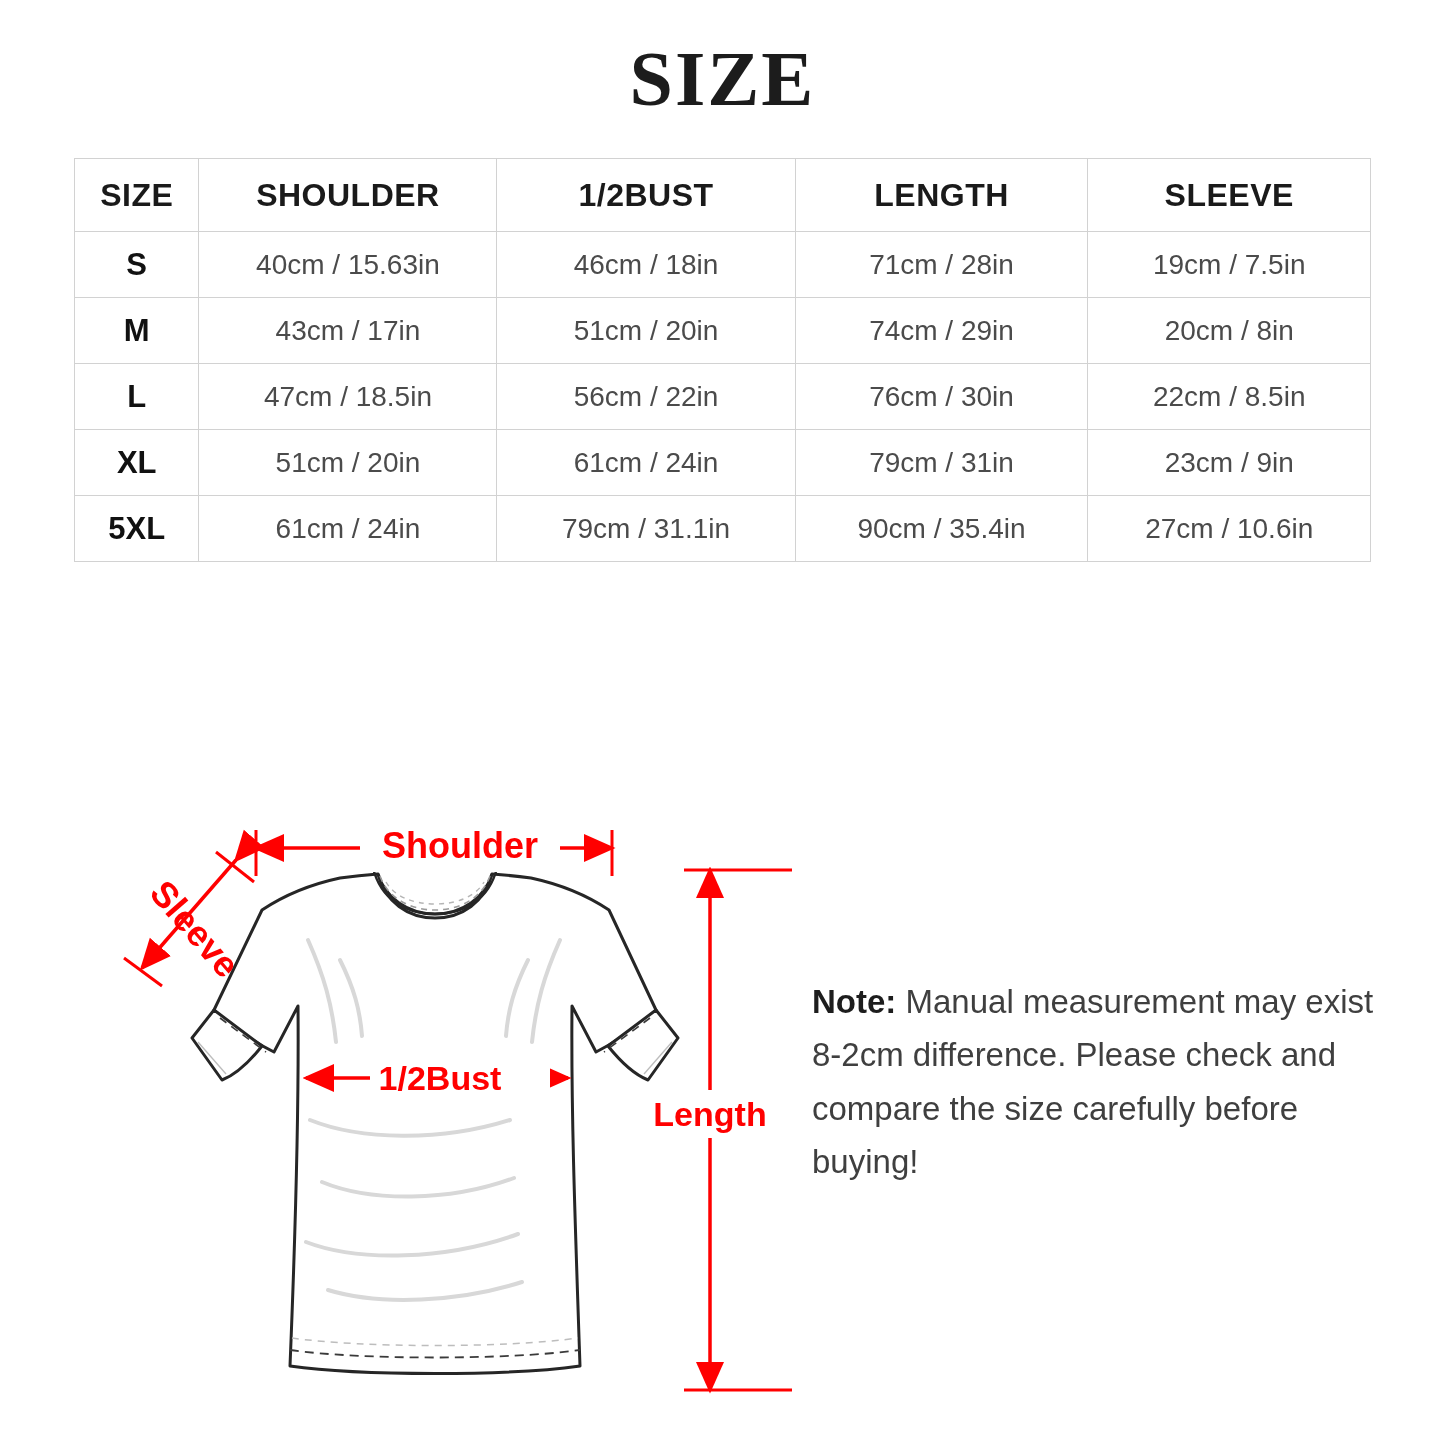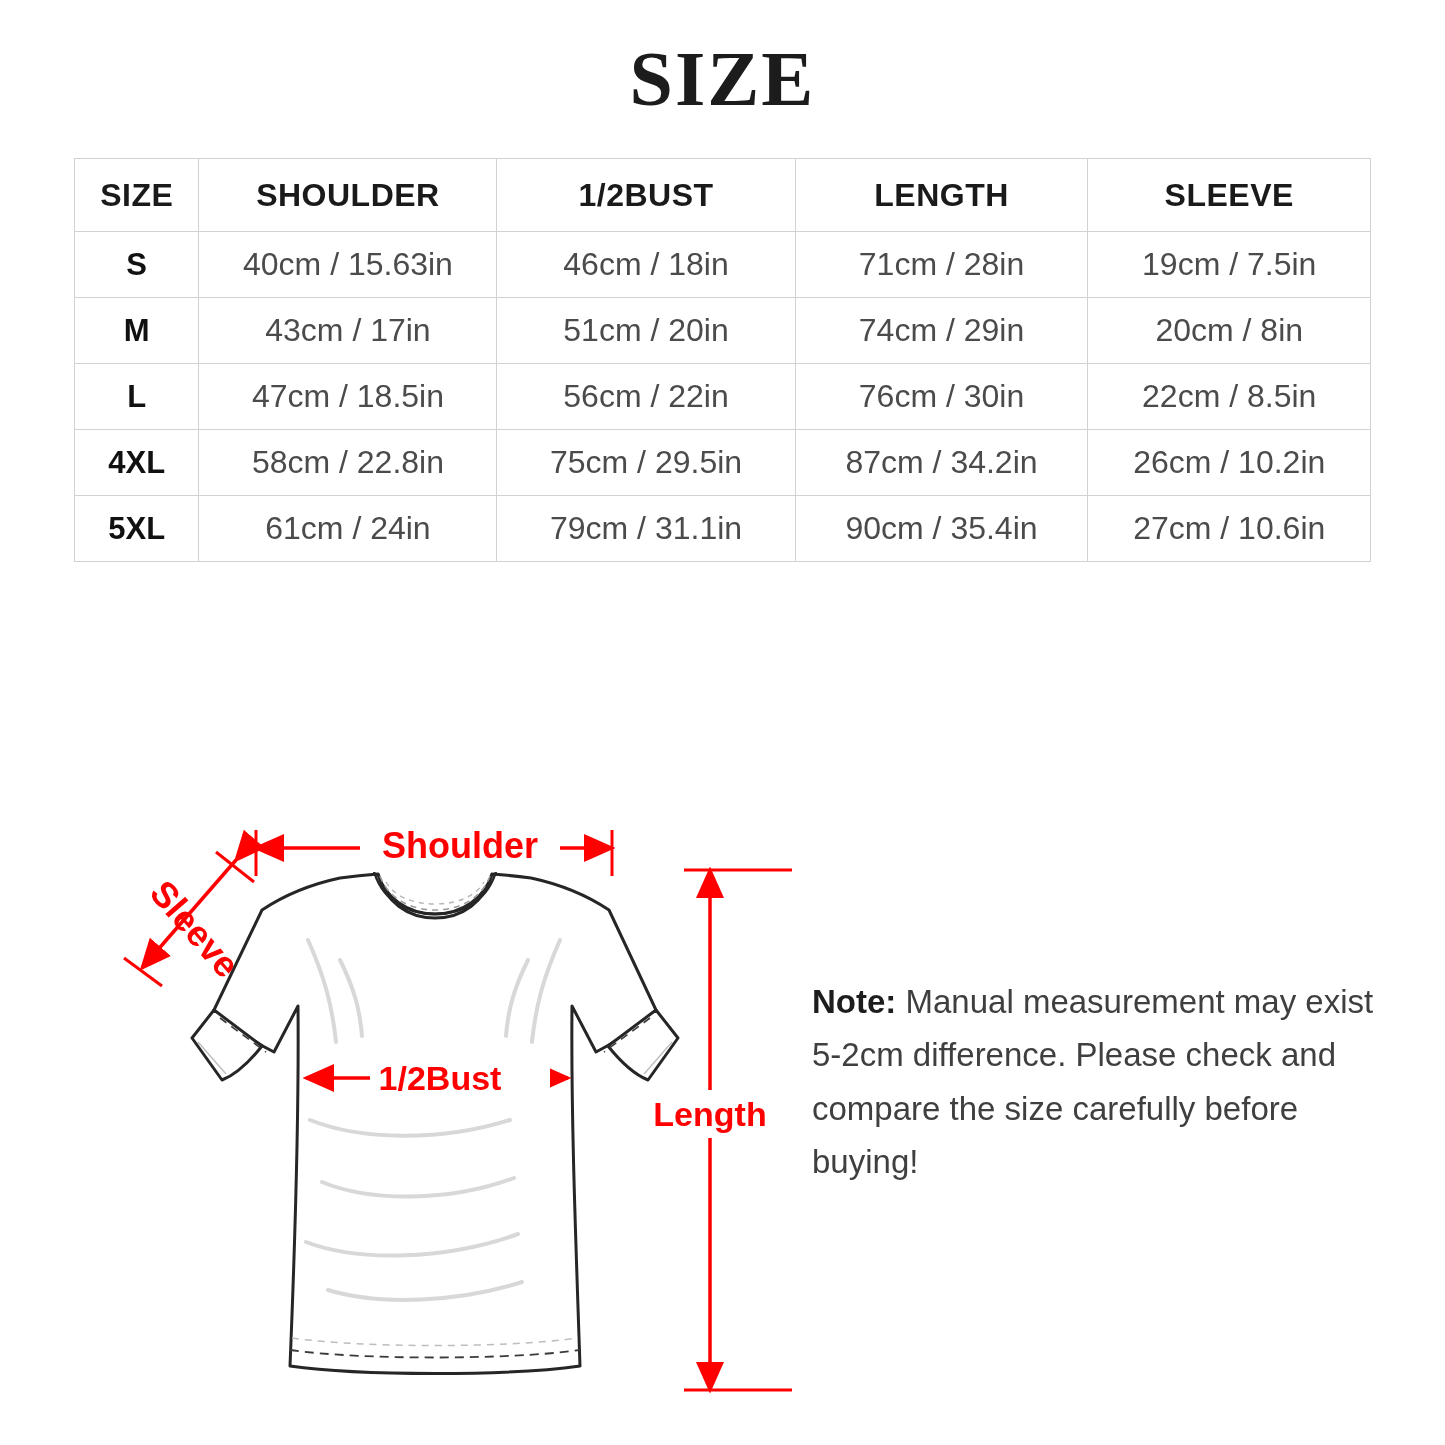--- a/index.html
+++ b/index.html
@@ -51,21 +51,21 @@
   }
   table.size-table thead th {
     height: 72px;
     font-size: 32px;
     font-weight: 700;
     color: #1a1a1a;
     letter-spacing: 0.5px;
   }
   table.size-table tbody td {
     height: 65px;
-    font-size: 32px;
+    font-size: 28px;
     color: #4b4b4b;
     font-weight: 400;
   }
   table.size-table tbody td.size-col {
     font-size: 31px;
     font-weight: 700;
     color: #111111;
   }
   col.c-size   { width: 9.6%; }
   col.c-sh     { width: 23.0%; }
@@ -138,25 +138,25 @@
         <td>20cm / 8in</td>
       </tr>
       <tr>
         <td class="size-col">L</td>
         <td>47cm / 18.5in</td>
         <td>56cm / 22in</td>
         <td>76cm / 30in</td>
         <td>22cm / 8.5in</td>
       </tr>
       <tr>
-        <td class="size-col">4XL</td>
-        <td>58cm / 22.8in</td>
-        <td>75cm / 29.5in</td>
-        <td>87cm / 34.2in</td>
-        <td>26cm / 10.2in</td>
+        <td class="size-col">XL</td>
+        <td>51cm / 20in</td>
+        <td>61cm / 24in</td>
+        <td>79cm / 31in</td>
+        <td>23cm / 9in</td>
       </tr>
       <tr>
         <td class="size-col">5XL</td>
         <td>61cm / 24in</td>
         <td>79cm / 31.1in</td>
         <td>90cm / 35.4in</td>
         <td>27cm / 10.6in</td>
       </tr>
     </tbody>
   </table>
@@ -242,14 +242,14 @@
       <line x1="670" y1="80" x2="670" y2="600" stroke="#ff0000" stroke-width="3.5" marker-start="url(#arrTail)" marker-end="url(#arrHead)"></line>
       <line x1="644" y1="80" x2="752" y2="80" stroke="#ff0000" stroke-width="3"></line>
       <line x1="644" y1="600" x2="752" y2="600" stroke="#ff0000" stroke-width="3"></line>
       <rect x="624" y="300" width="92" height="48" fill="#ffffff"></rect>
       <text x="670" y="336" text-anchor="middle" font-family="Liberation Sans, sans-serif" font-size="34" font-weight="700" fill="#ff0000">Length</text>
     </g>
   </svg>
 </div>
 
 <div id="note-block">
-  <span class="note-label">Note:</span><span> Manual measurement may exist 5-2cm difference. Please check and compare the size carefully before buying!</span>
+  <span class="note-label">Note:</span><span> Manual measurement may exist 8-2cm difference. Please check and compare the size carefully before buying!</span>
 </div>
 
 </body></html>

